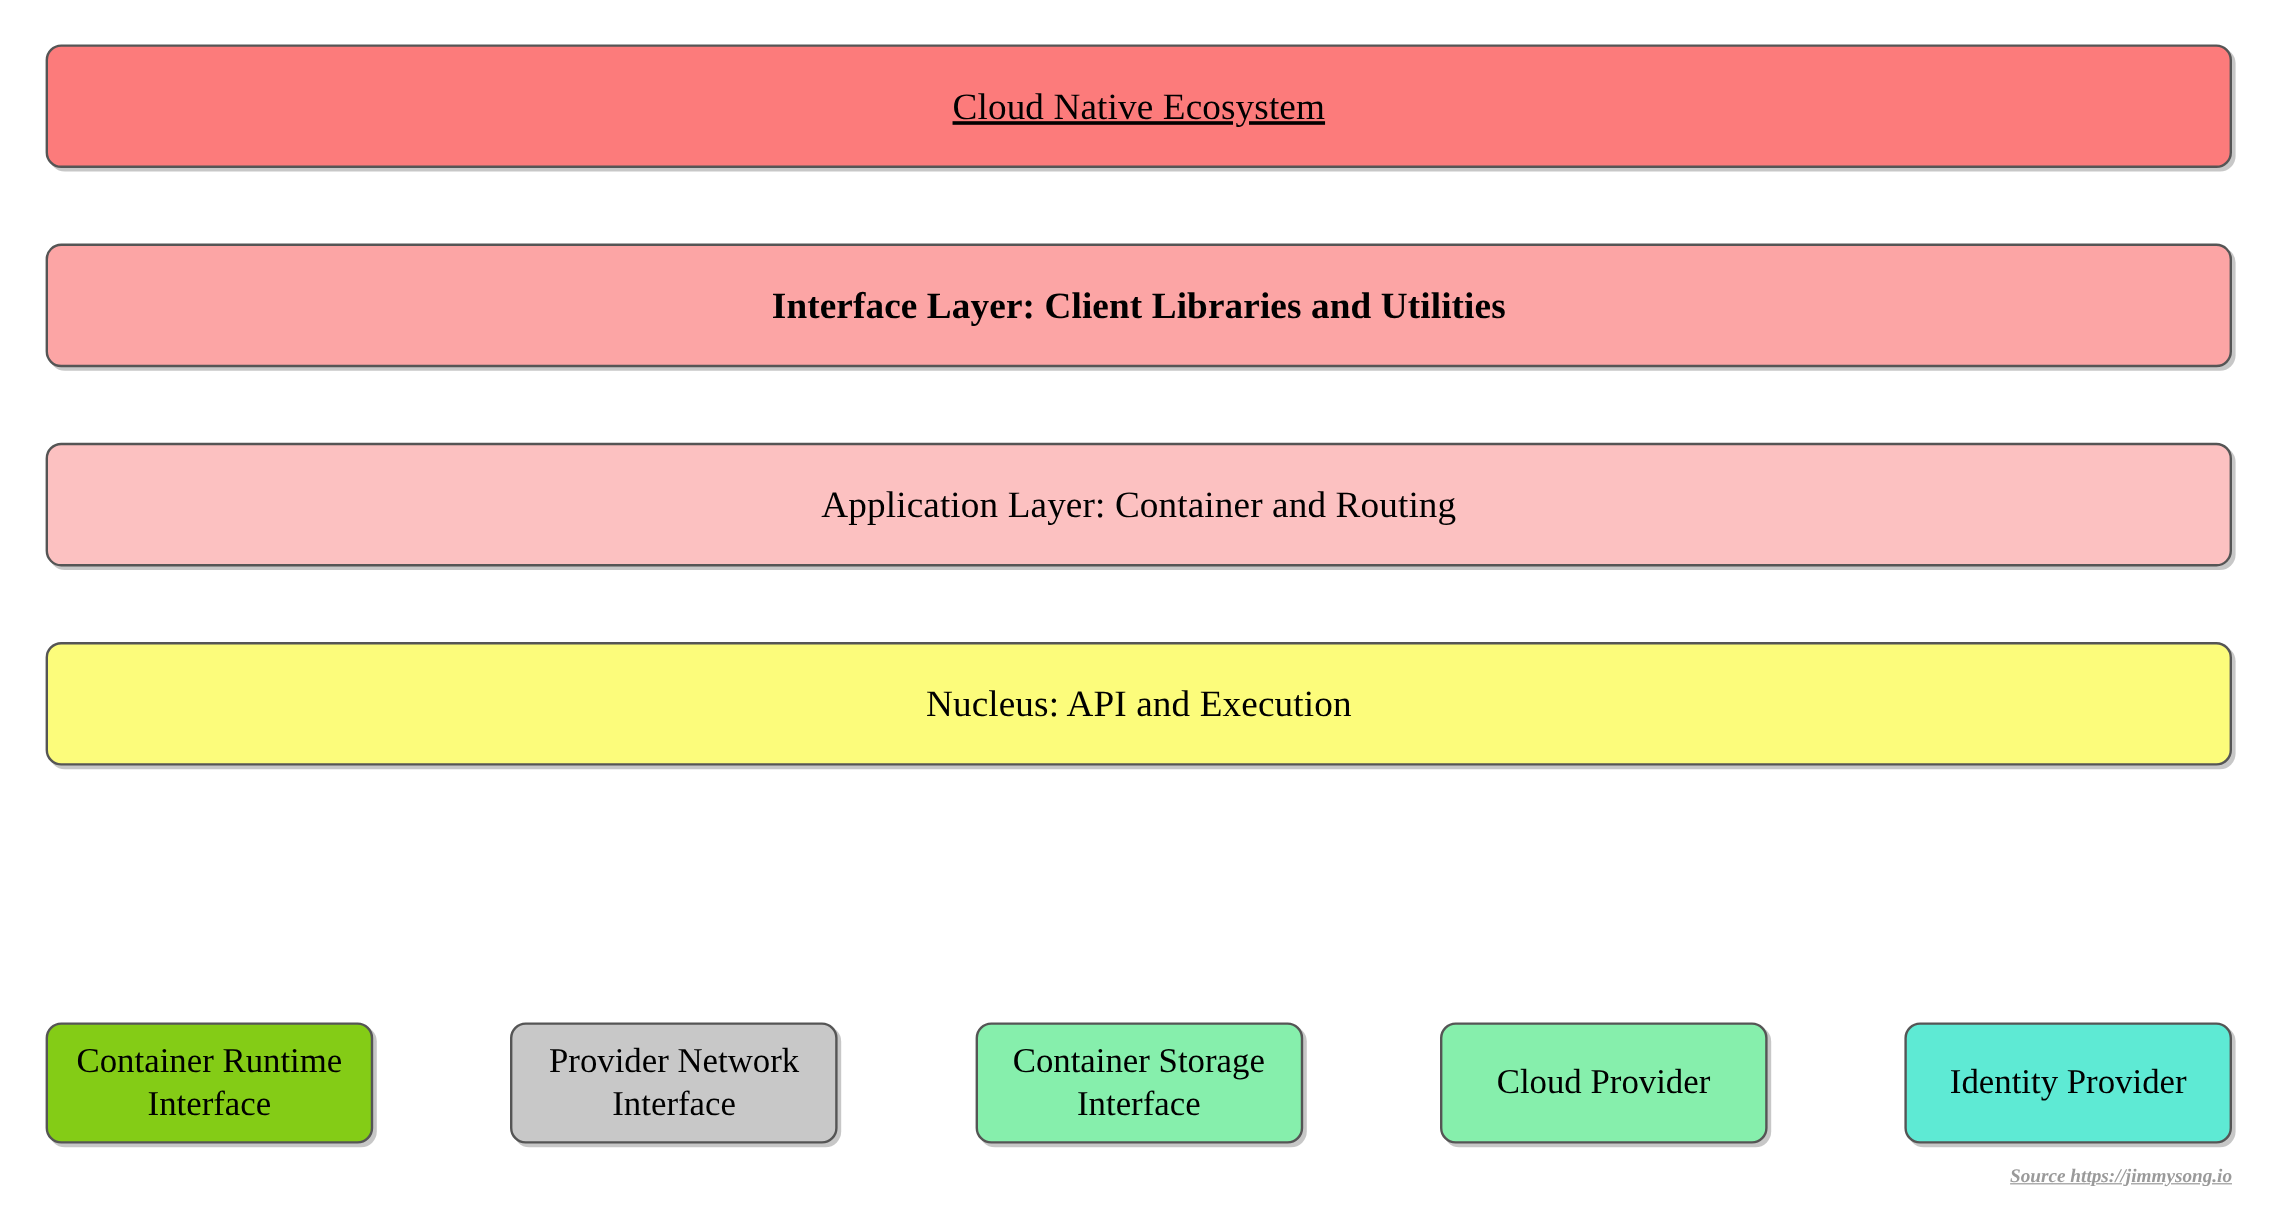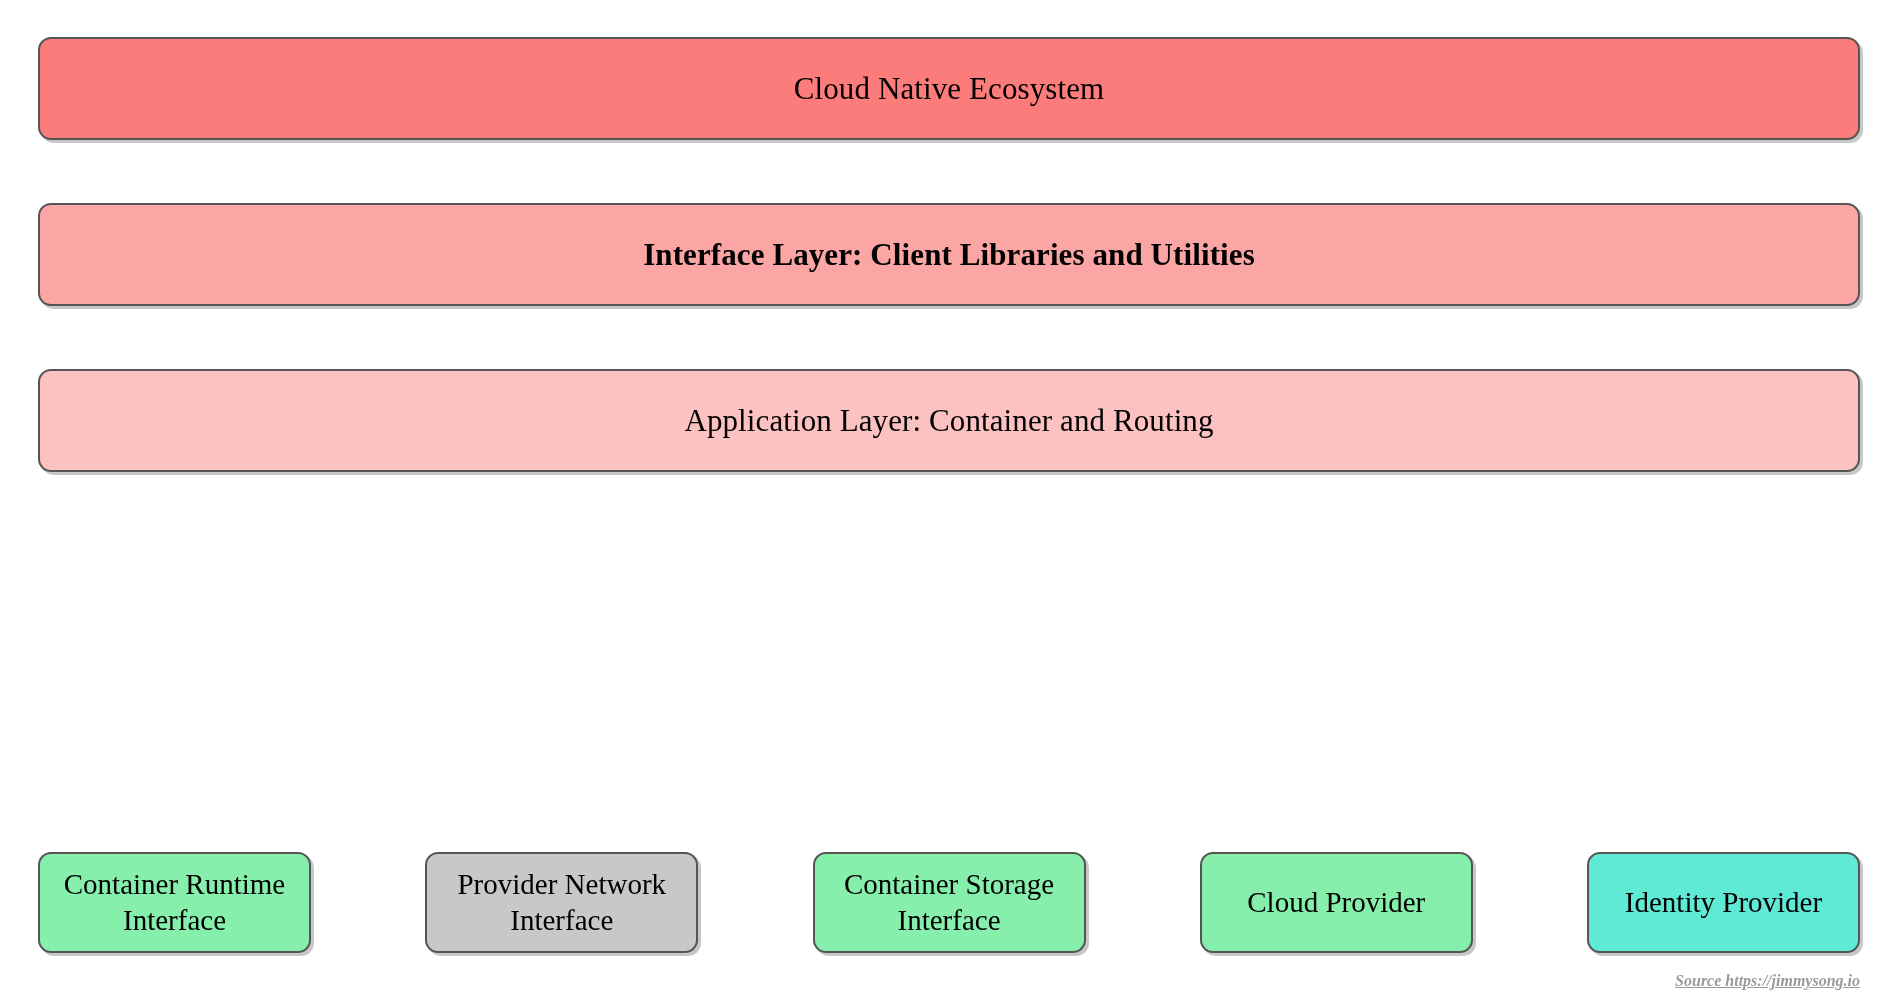--- a/index.html
+++ b/index.html
@@ -101,39 +101,42 @@
     text-decoration: underline;
   }
 </style>
 </head>
 <body style="background: rgb(255, 255, 255);">
 
 <div id="diagram">
 
   <div class="layer-stack">
 
-    <div class="layer-box" style="background: rgb(252, 123, 123); border-color: rgb(85, 85, 85);">
+    <div class="layer-box" style="background: rgb(252, 123, 123); border-color: rgb(85, 85, 85); text-decoration: underline;">
       <span class="layer-label" style="color: rgb(0, 0, 0);">Cloud Native Ecosystem</span>
     </div>
 
     <div class="layer-box" style="background: #fca5a5; border-color: rgb(85, 85, 85); font-weight: bold;">
       <span class="layer-label" style="color: rgb(0, 0, 0);">Interface Layer: Client Libraries and Utilities</span>
     </div>
 
 
     <div class="layer-box" style="background: rgb(252, 193, 193); border-color: rgb(85, 85, 85);">
       <span class="layer-label" style="color: rgb(0, 0, 0);">Application Layer: Container and Routing</span>
     </div>
 
+    <div class="layer-box" style="background: rgb(252, 252, 123); border-color: rgb(85, 85, 85);">
+      <span class="layer-label" style="color: rgb(0, 0, 0);">Nucleus: API and Execution</span>
+    </div>
 
   </div>
 
   <div class="foundation-row">
 
-    <div class="foundation-box" style="background: #86efac; border-color: rgb(85, 85, 85);">
+    <div class="foundation-box" style="background: #84cc16; border-color: rgb(85, 85, 85);">
       <span class="foundation-label" style="color: rgb(0, 0, 0);">Container Runtime Interface</span>
     </div>
 
     <div class="foundation-box" style="background: rgb(200, 200, 200); border-color: rgb(85, 85, 85);">
       <span class="foundation-label" style="color: rgb(0, 0, 0);">Provider Network Interface</span>
     </div>
 
     <div class="foundation-box" style="background: #86efac; border-color: rgb(85, 85, 85);">
       <span class="foundation-label" style="color: rgb(0, 0, 0);">Container Storage Interface</span>
     </div>

